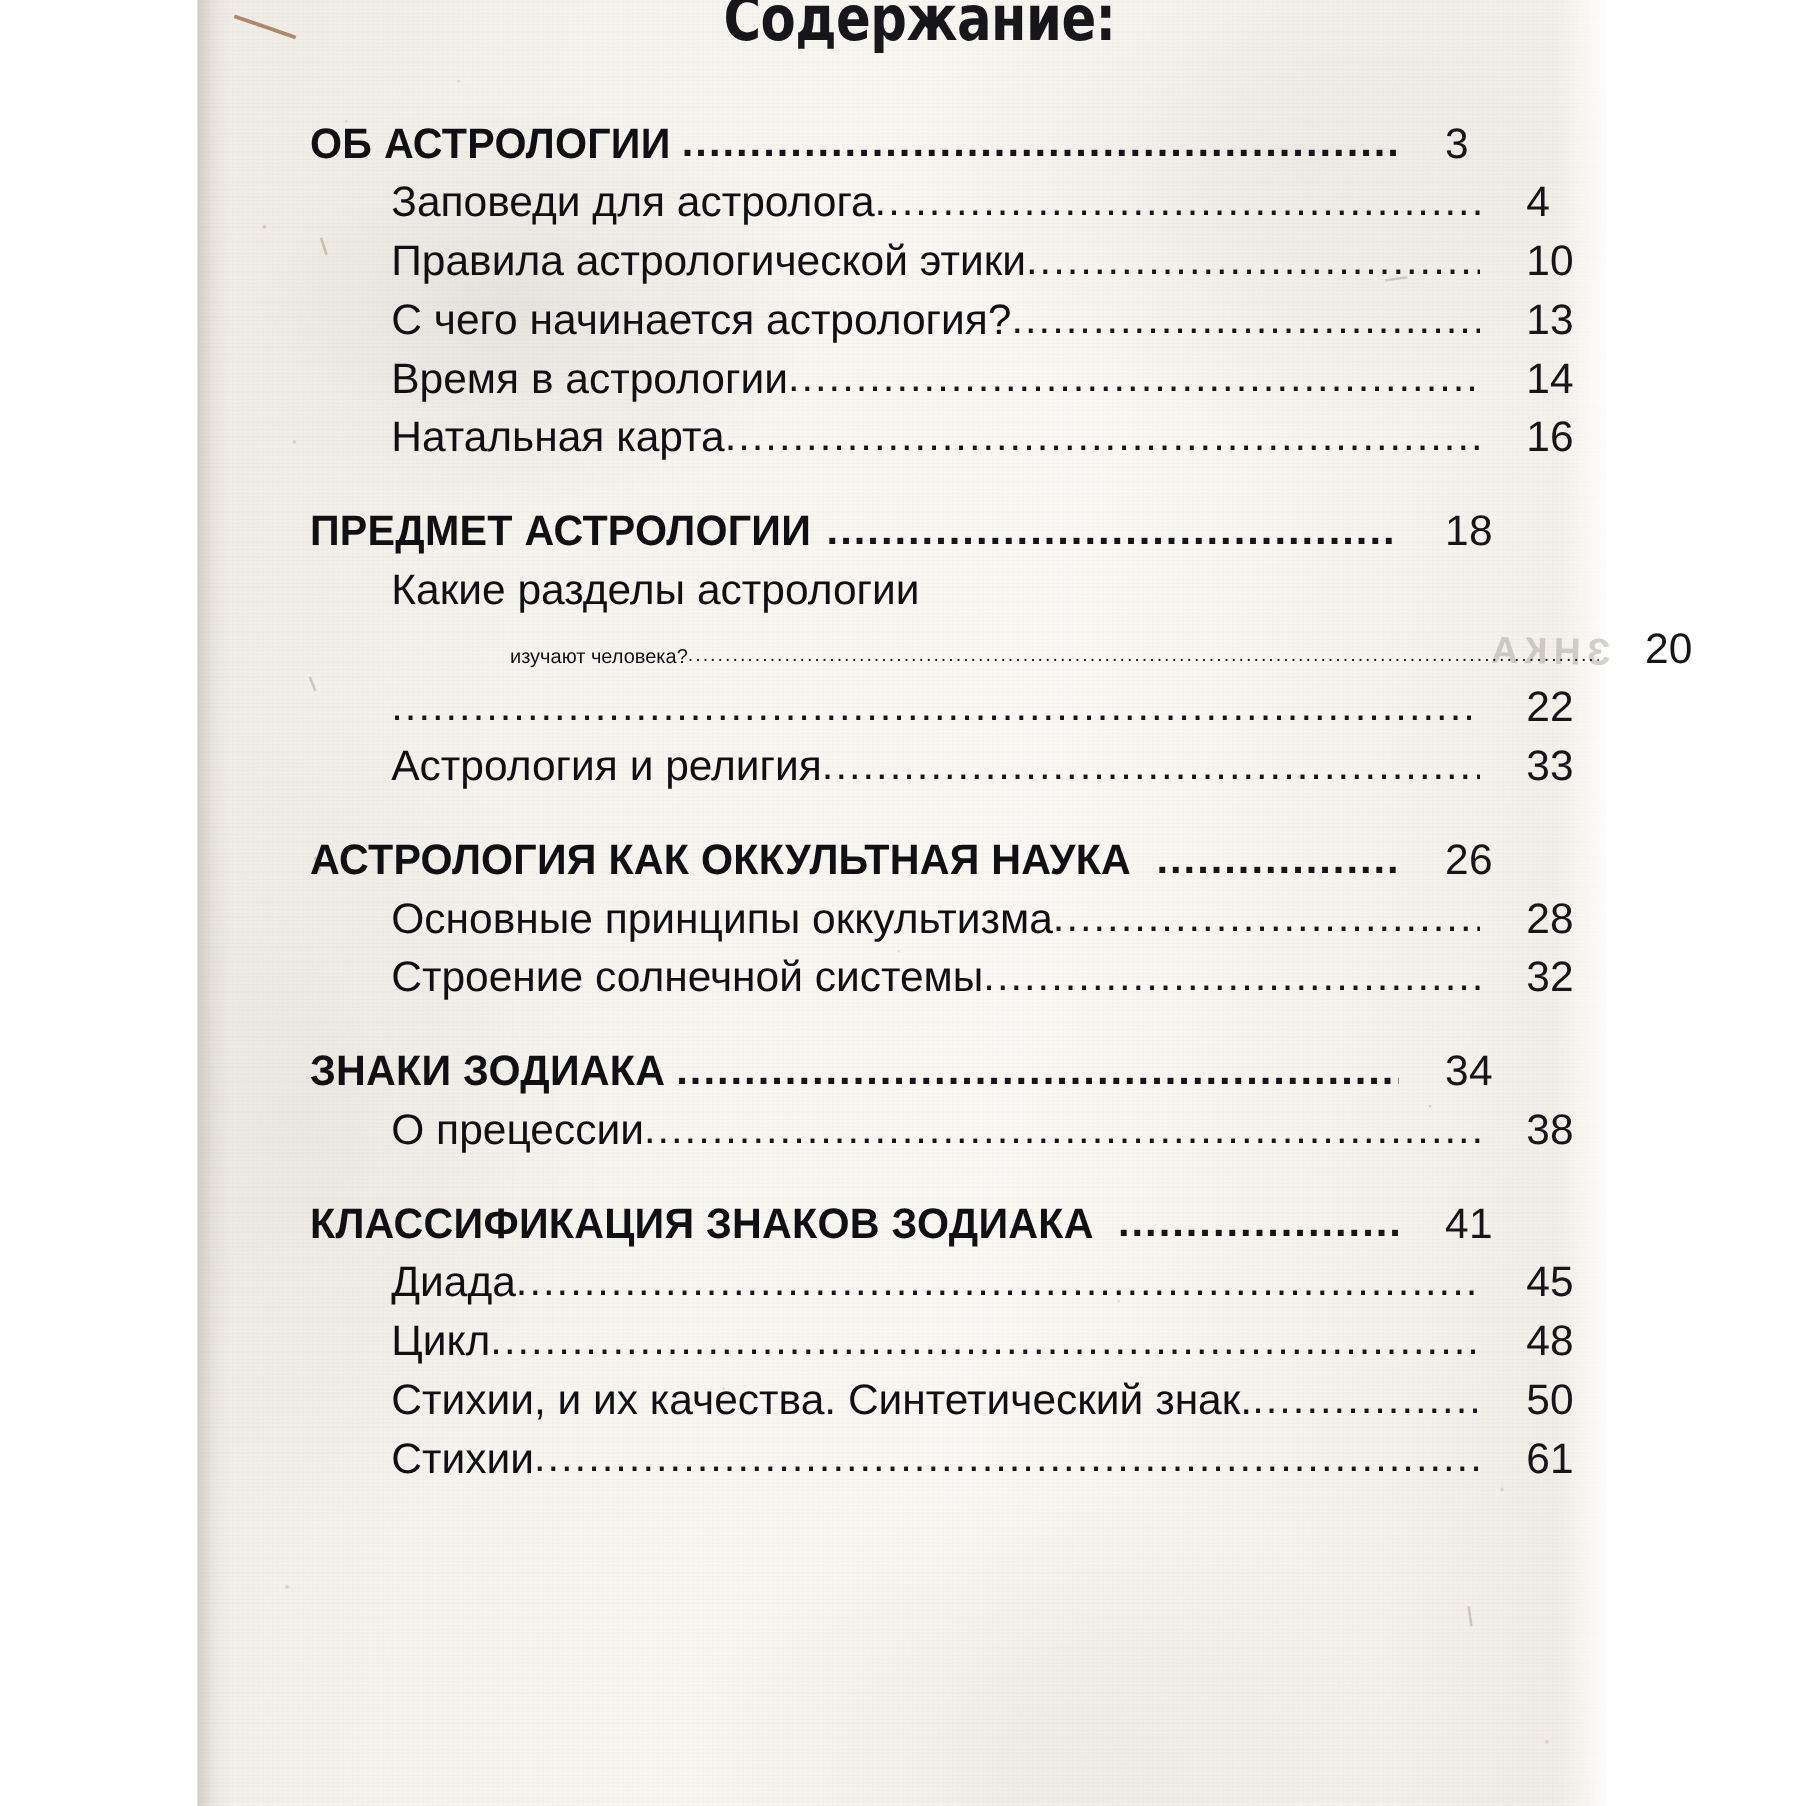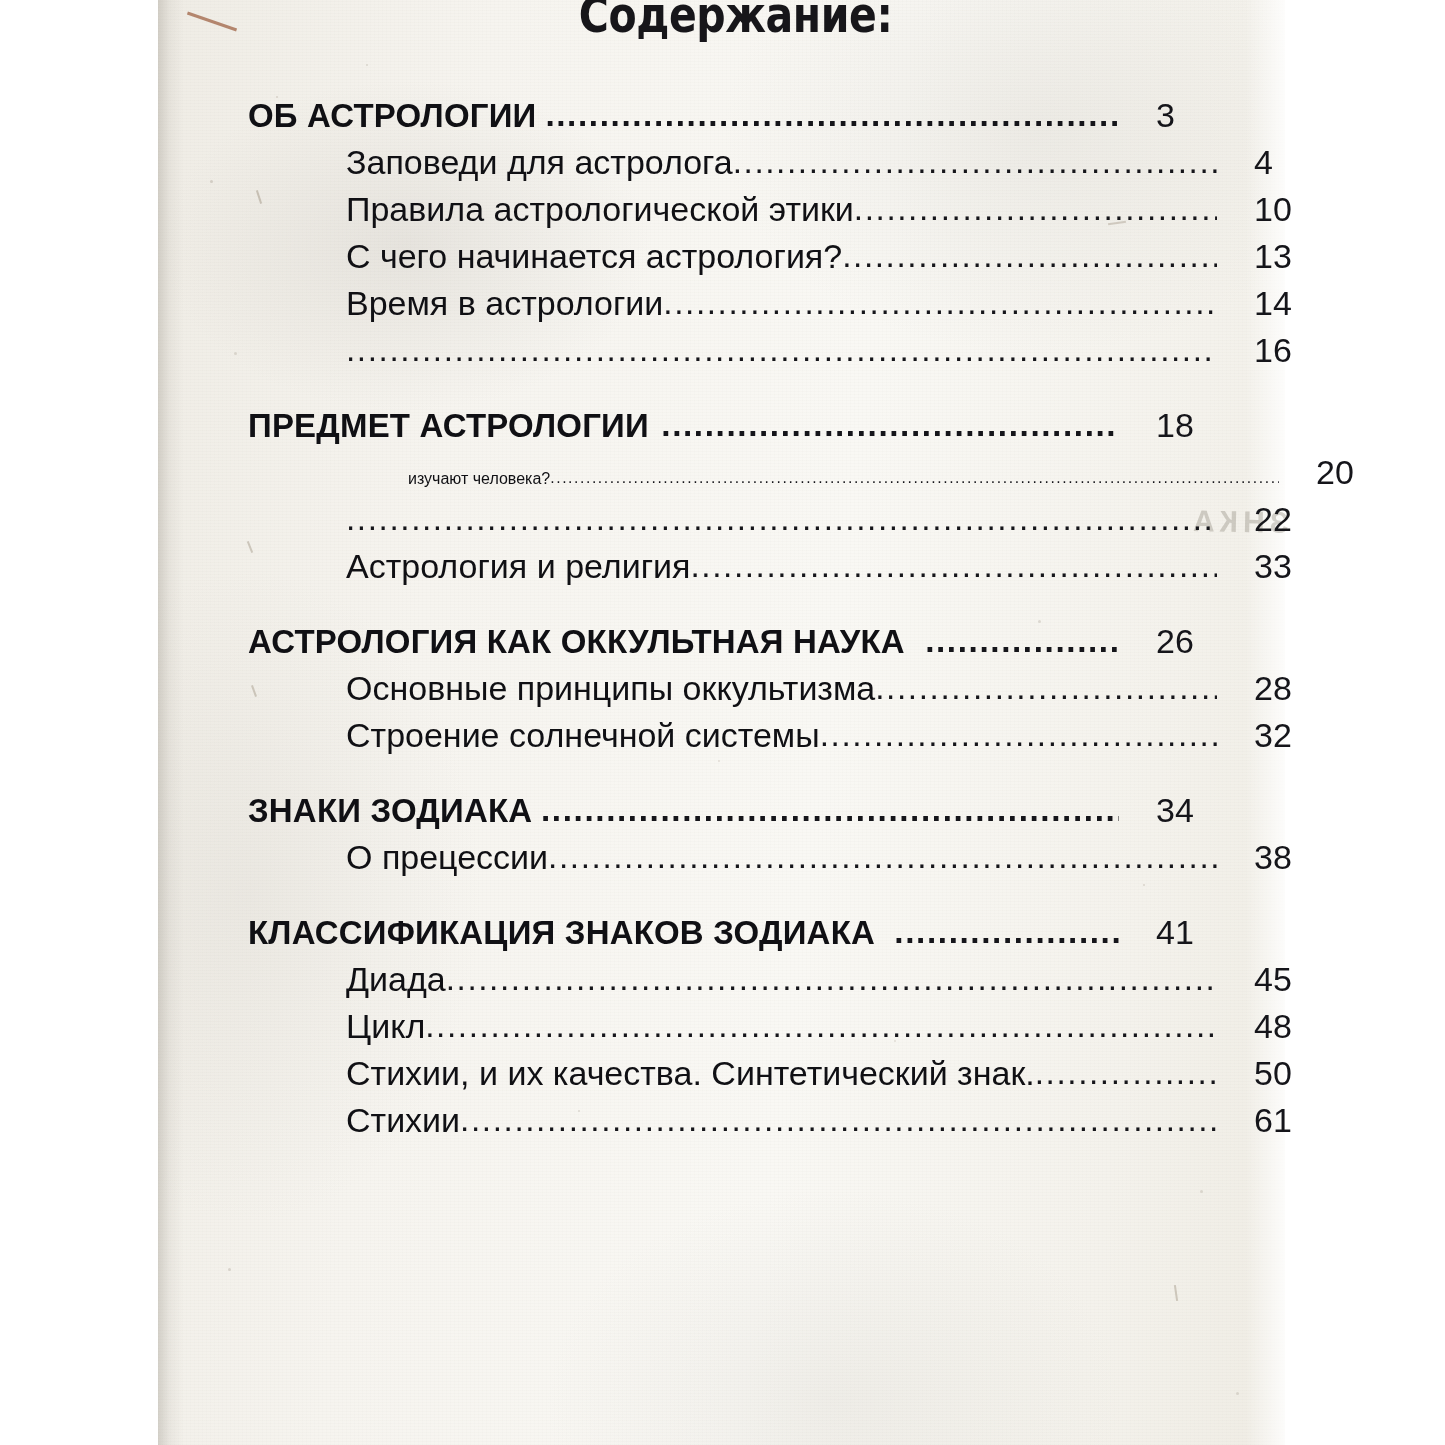--- a/index.html
+++ b/index.html
@@ -141,21 +141,21 @@
   .row.chapter {
     margin-left: 0;
     font-weight: 700;
     font-size: 34px;
     letter-spacing: 0.2px;
   }
   .row.chapter .label { transform: scaleX(0.97); transform-origin: left; }
 
   
   .row.sub {
-    margin-left: 98px;
+    margin-left: 65px;
     font-weight: 400;
     font-size: 34px;
   }
   .row.sub .leader { padding-left: 0px; }
 
   
   .row.cont { margin-left: 160px; }
 
   
   .row.noleader .leader { visibility: hidden; }
@@ -223,28 +223,34 @@
         <span class="label">С чего начинается астрология?</span>
         <span class="leader">................................................................................................................................................................</span>
         <span class="pageno">13</span>
       </div>
       <div class="rowbox row sub">
         <span class="label">Время в астрологии</span>
         <span class="leader">................................................................................................................................................................</span>
         <span class="pageno">14</span>
       </div>
       <div class="rowbox row sub">
+        <span class="label">Натальная карта</span>
         <span class="leader">................................................................................................................................................................</span>
         <span class="pageno">16</span>
       </div>
       <div class="gap-chapter"></div>
       <div class="rowbox row chapter">
         <span class="label">ПРЕДМЕТ АСТРОЛОГИИ</span>
         <span class="leader">................................................................................................................................................................</span>
         <span class="pageno">18</span>
+      </div>
+      <div class="rowbox row sub noleader">
+        <span class="label">Какие разделы астрологии</span>
+        <span class="leader">................................................................................................................................................................</span>
+        <span class="pageno"></span>
       </div>
       <div class="rowbox row cont">
         <span class="label">изучают человека?</span>
         <span class="leader">................................................................................................................................................................</span>
         <span class="pageno">20</span>
       </div>
       <div class="rowbox row sub">
         <span class="leader">................................................................................................................................................................</span>
         <span class="pageno">22</span>
       </div>

